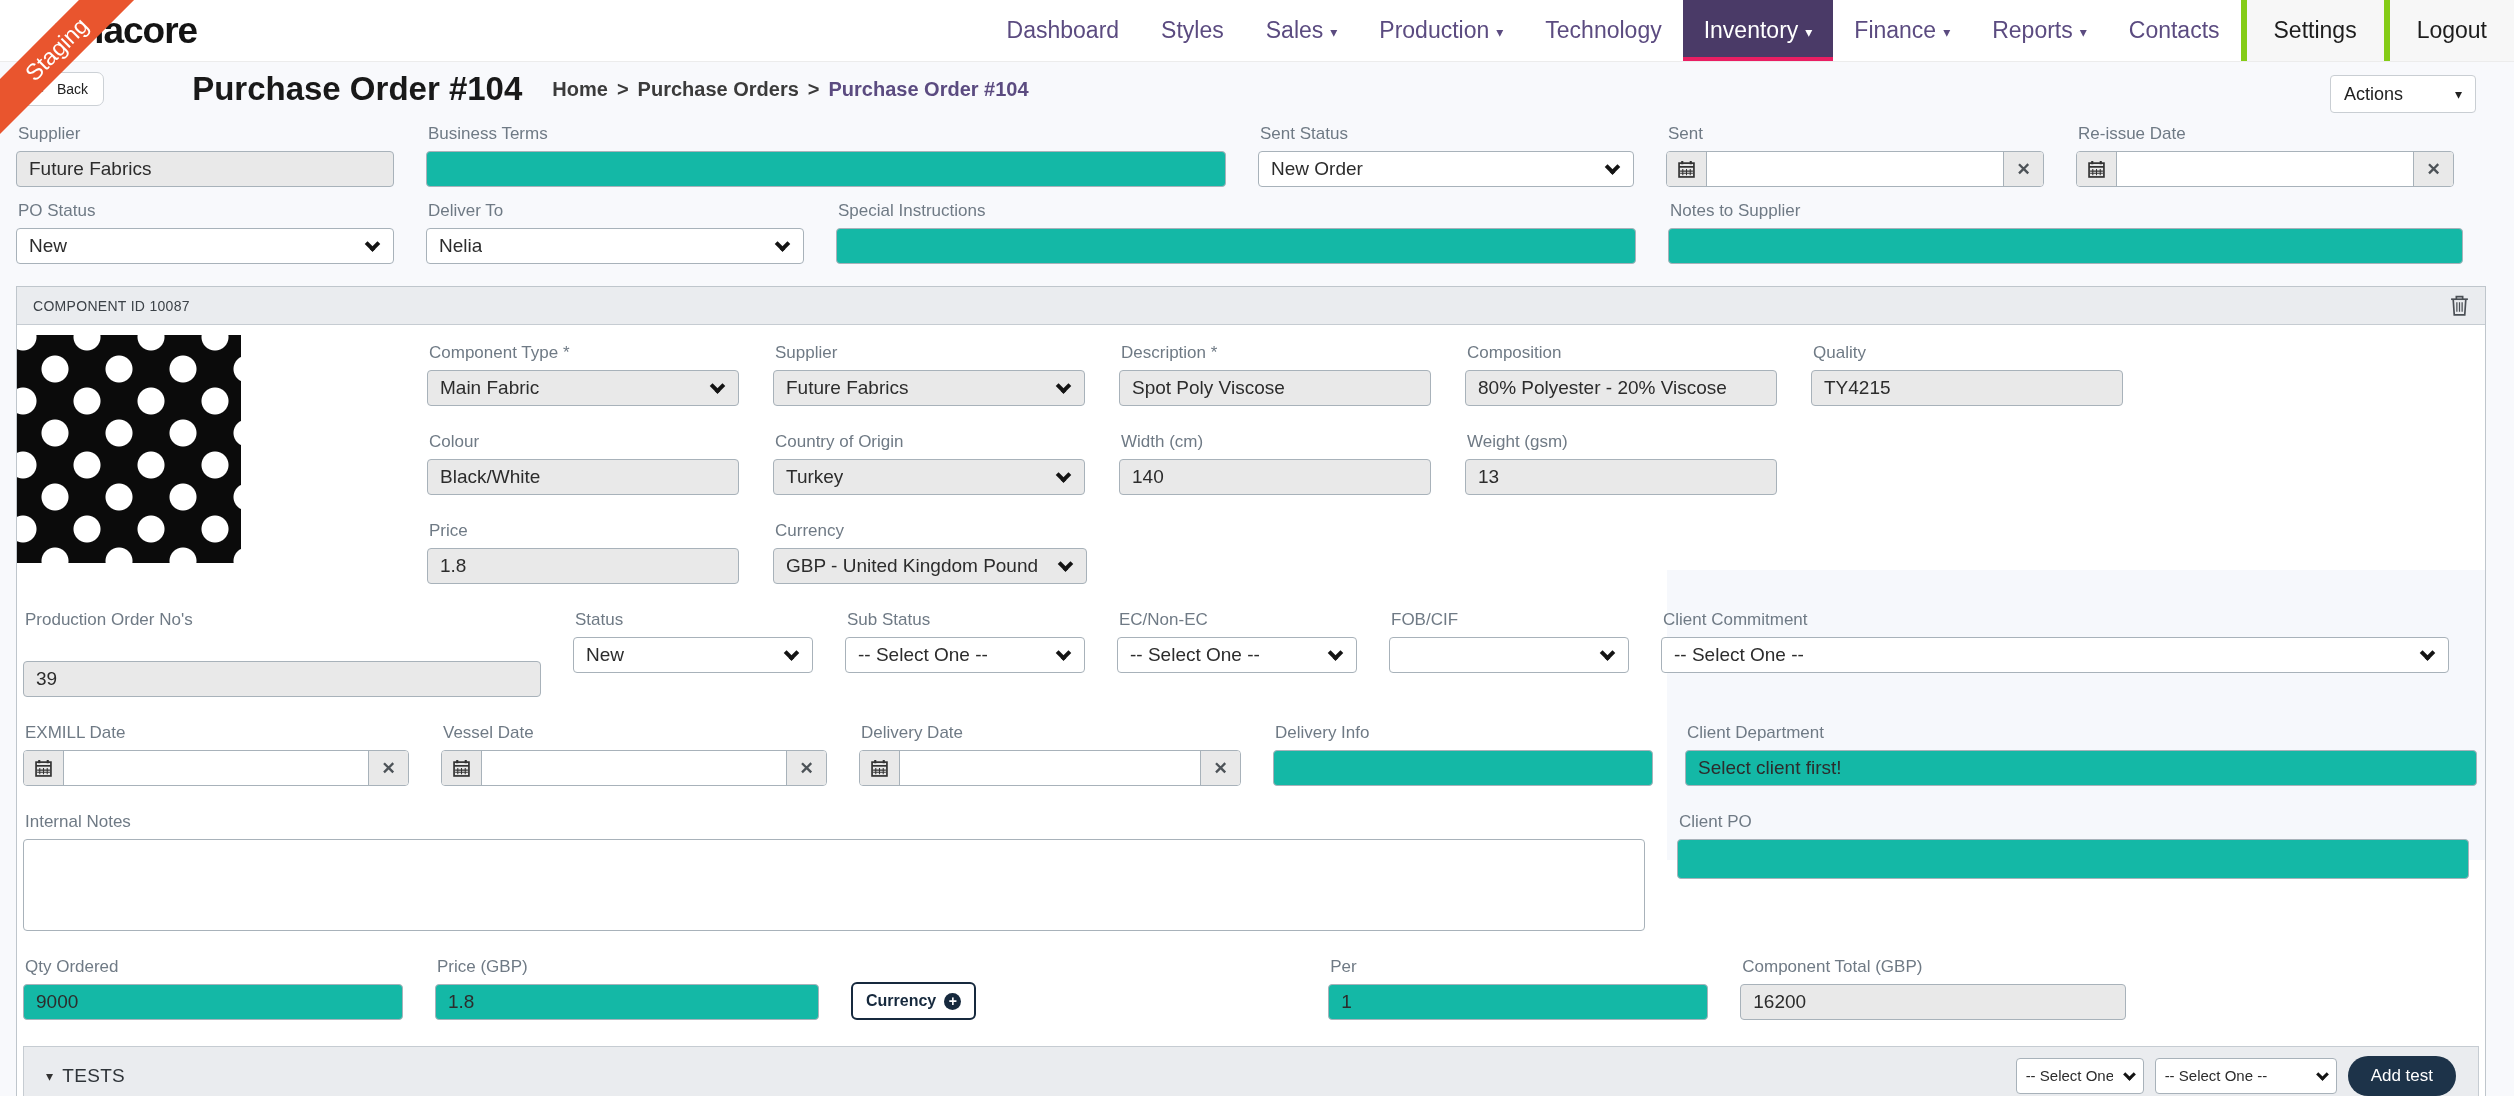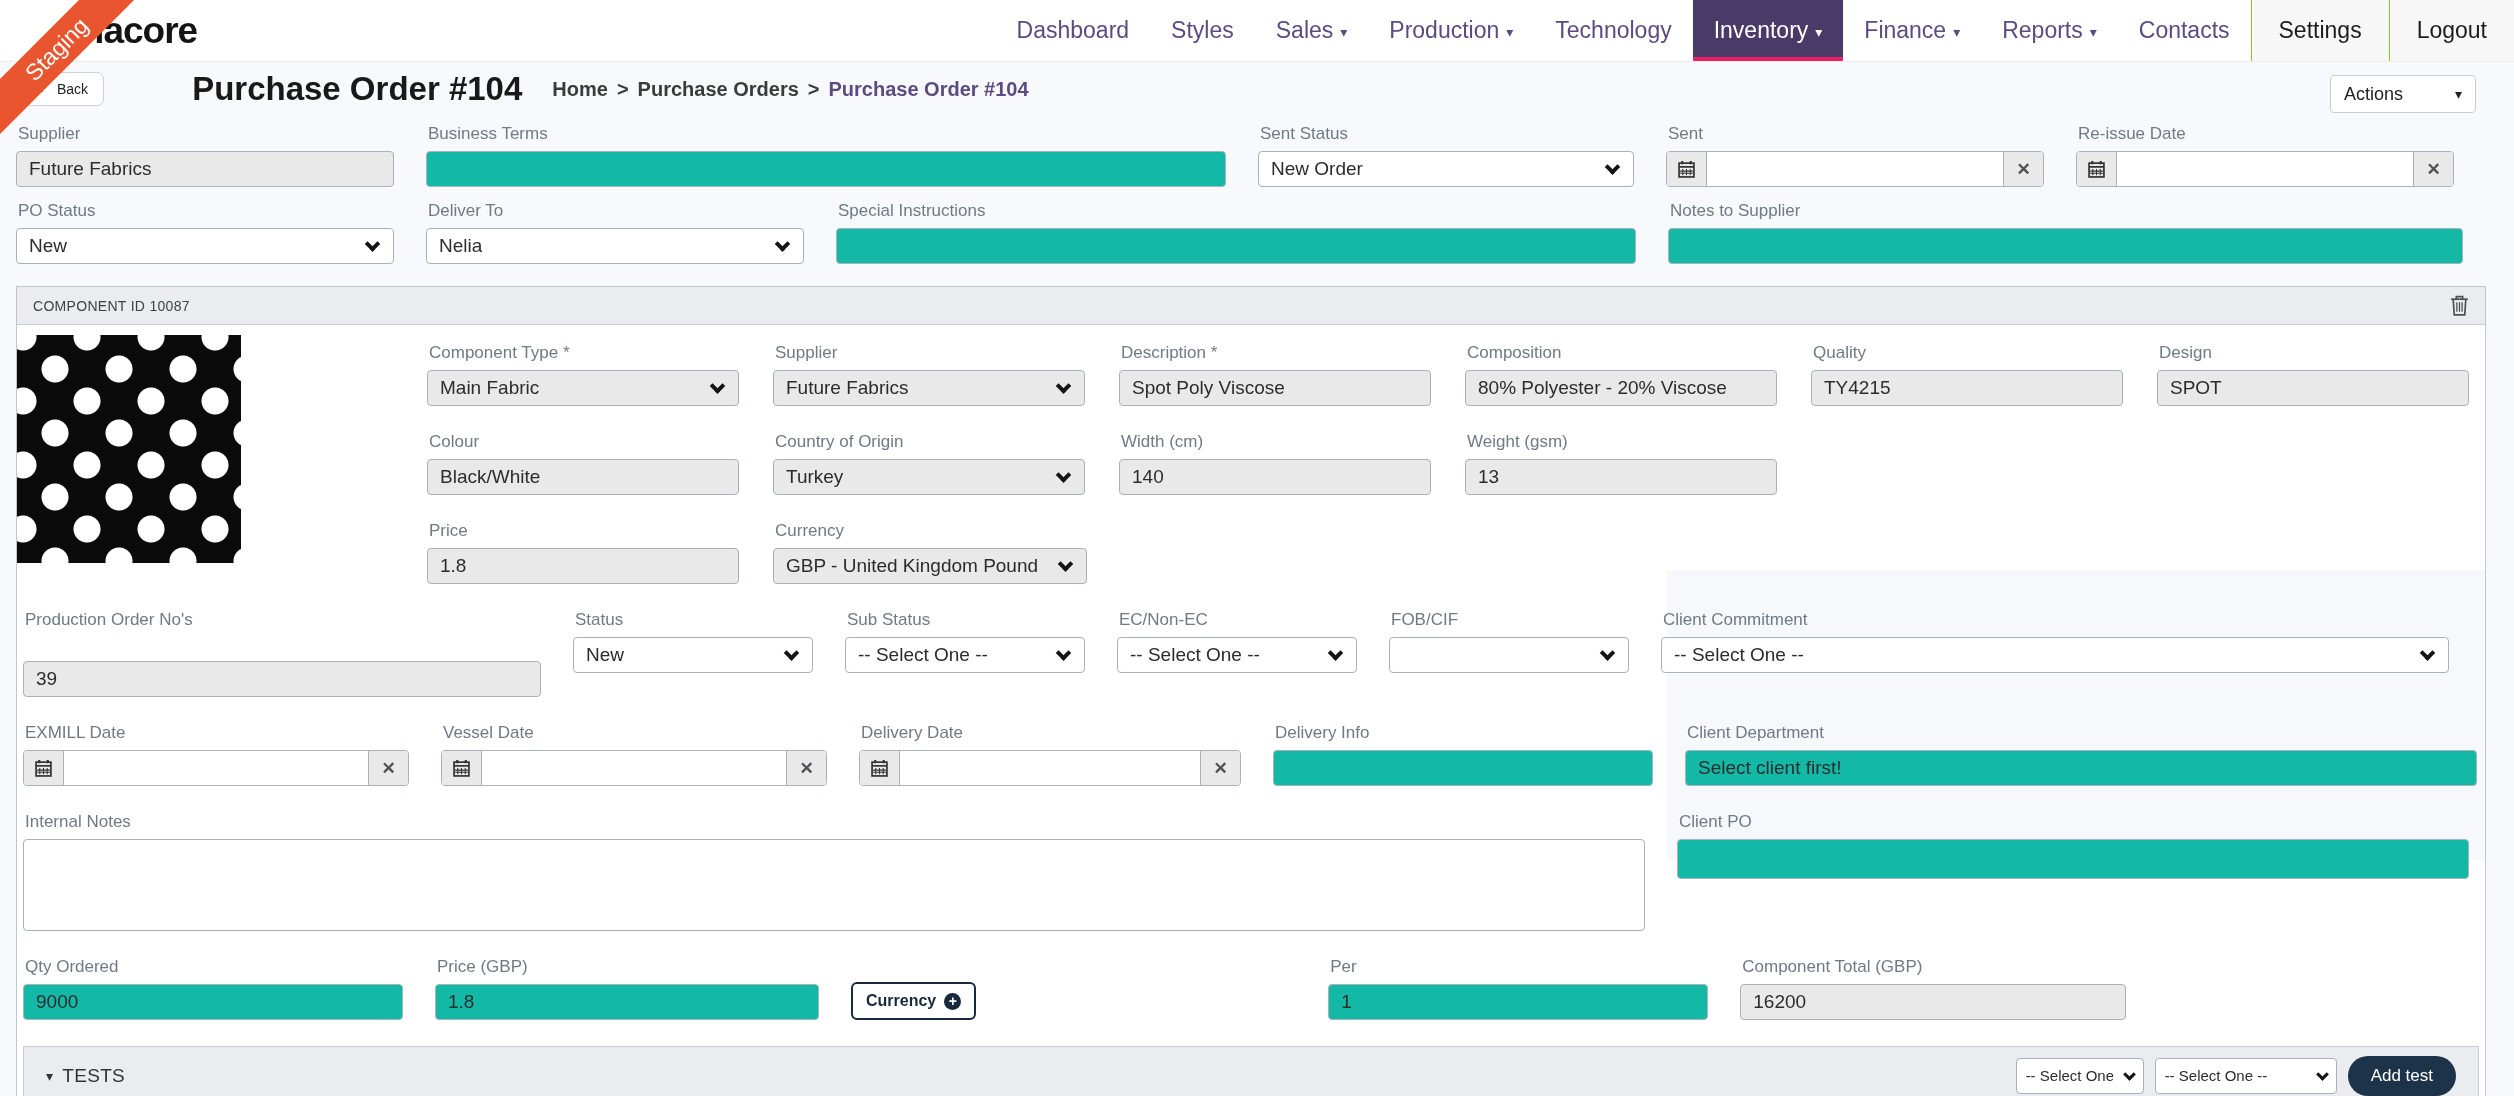--- a/index.html
+++ b/index.html
@@ -12,21 +12,21 @@
   .logo { margin-left:55px; align-self:center; font-size:37px; font-weight:800;
     color:#141414; letter-spacing:-1px; }
   .ribbon { position:absolute; top:30px; left:-58px; width:230px; padding:6px 0;
     transform:rotate(-45deg); background:#e9552e; color:#fff; font-size:23px;
     text-align:center; z-index:12; }
   .nav-items { margin-left:auto; display:flex; align-items:stretch; font-size:23px; color:#5b4b80; }
   .nav-item { display:flex; align-items:center; gap:7px; padding:0 21px; cursor:pointer; }
   .nav-item .caret { font-size:14px; margin-top:3px; }
   .nav-item.active { background:#4a3a67; color:#fff; border-bottom:4px solid #e91e63; padding-top:4px; }
   .nav-sys { display:flex; align-items:stretch; font-size:23px; color:#1d1d1d; background:#f7f7f7; }
-  .nav-sys .nav-item { border-left:1px solid #84cc16; padding:0 27px; }
+  .nav-sys .nav-item { border-left:6px solid #84cc16; padding:0 27px; }
 
   
   .titlebar { height:54px; display:flex; align-items:center; padding:0 16px; position:relative; }
   .back-btn { background:#fff; border:1px solid #ccd1d6; border-radius:7px; padding:8px 15px;
     font-size:14px; color:#222; display:flex; align-items:center; gap:11px; cursor:pointer;
     font-family:inherit; }
   .page-title { font-size:33px; font-weight:700; color:#191919; margin-left:88px; }
   .breadcrumb { margin-left:30px; font-size:20px; font-weight:700; color:#3b3b3b;
     display:flex; gap:9px; align-items:center; }
   .breadcrumb .crumb-last { color:#5b4b80; }
@@ -292,24 +292,20 @@
       <input class="inp gray" disabled="" value="Spot Poly Viscose" style="">
     </div>
     <div class="f w312">
       <label>Composition</label>
       <input class="inp gray" disabled="" value="80% Polyester - 20% Viscose" style="">
     </div>
     <div class="f w312">
       <label>Quality</label>
       <input class="inp gray" disabled="" value="TY4215" style="">
     </div>
-    <div class="f w312">
-      <label>Design</label>
-      <input class="inp gray" disabled="" value="SPOT" style="">
-    </div>
   </div>
 
   <div class="prow comp">
     <div class="f w312">
       <label>Colour</label>
       <input class="inp gray" disabled="" value="Black/White" style="">
     </div>
     <div class="f w312">
       <label>Country of Origin</label>
       <div class="select gray">

